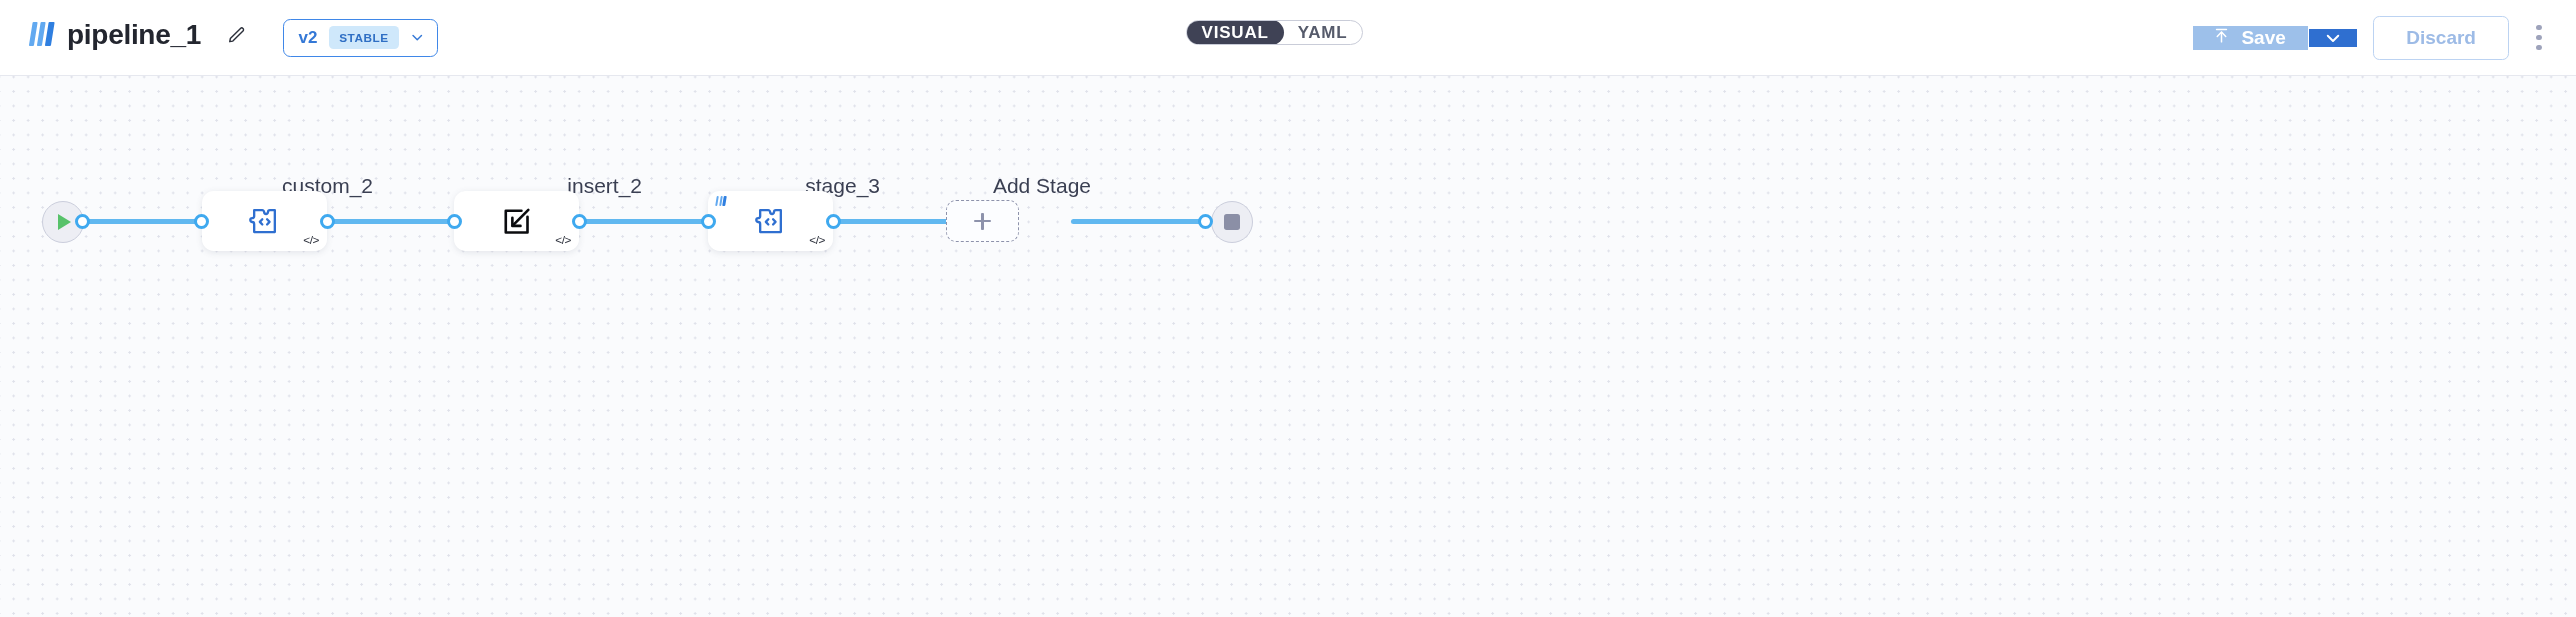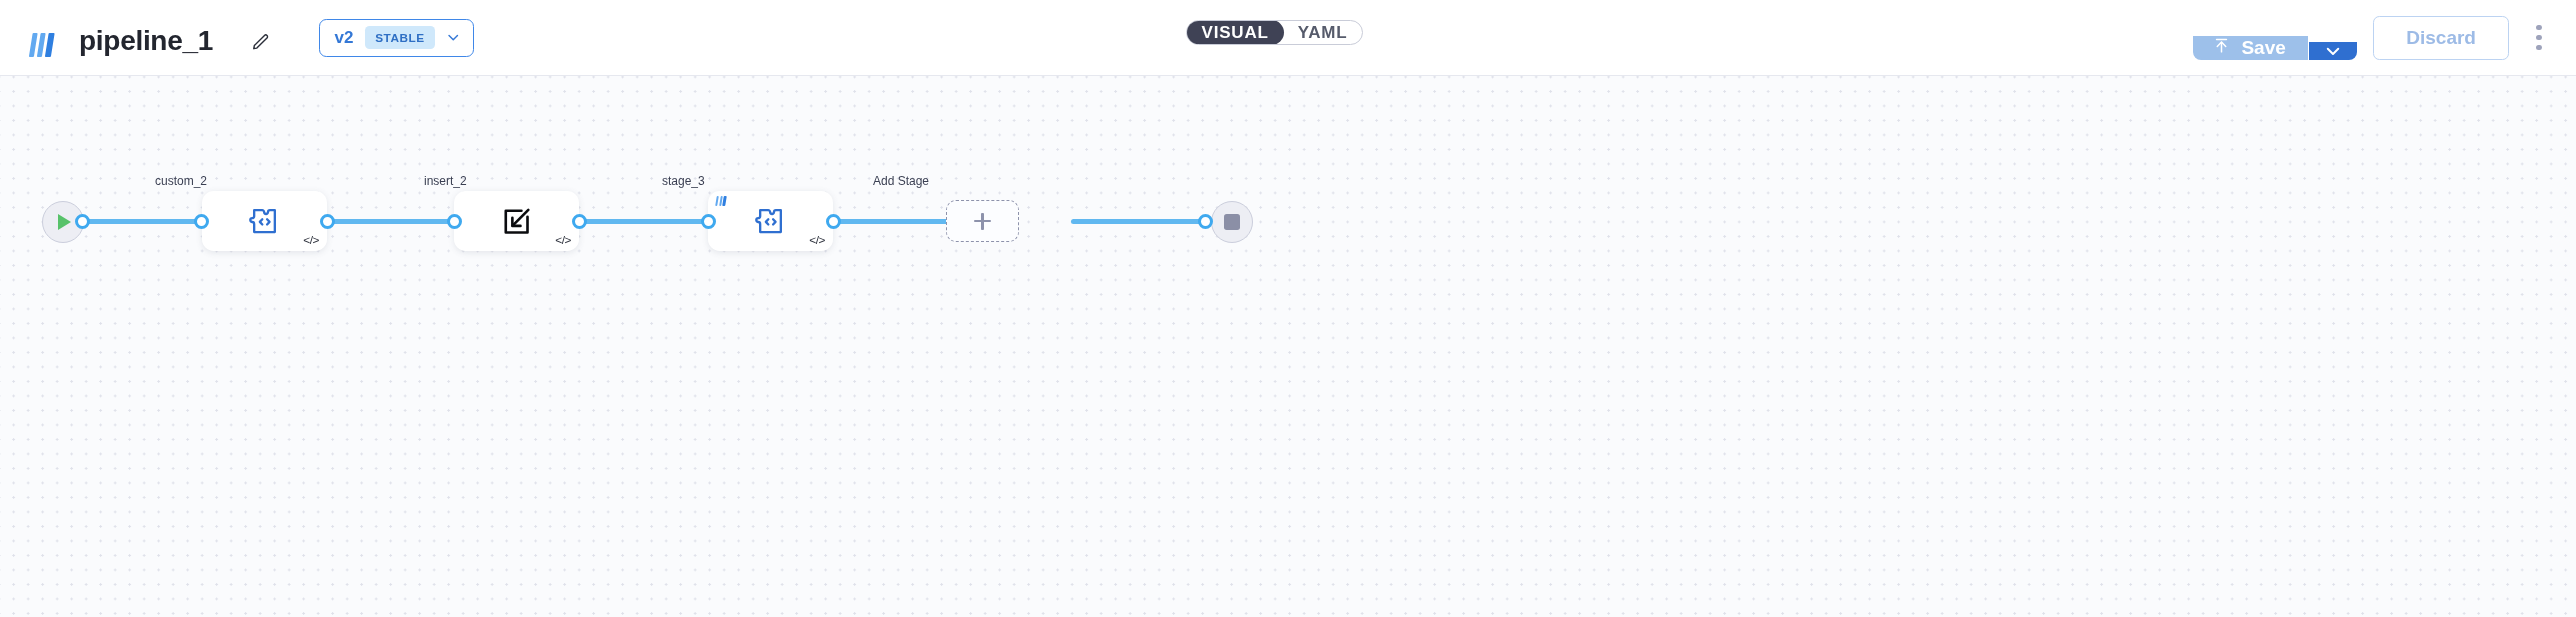--- a/index.html
+++ b/index.html
@@ -28,22 +28,22 @@
     min-height: 76px;
     background: #ffffff;
     border-bottom: 0.9px solid #e6e8ef;
     display: flex;
     align-items: center;
     padding: 0 23.6px 0 31px;
   }
 
   .topbar-left {
     display: flex;
-    align-items: flex-end;
-    gap: 12px;
+    align-items: flex-start;
+    gap: 0;
   }
 
   
   .logo {
     display: inline-flex;
     align-items: flex-end;
     gap: 2.7px;
     height: 27px;
     margin-right: 14.5px;
     transform: skewX(-9deg);
@@ -143,21 +143,21 @@
   
   .topbar-right {
     margin-left: auto;
     display: flex;
     align-items: center;
     gap: 16.3px;
   }
 
   .save-group {
     display: flex;
-    align-items: flex-end;
+    align-items: center;
     height: 44px;
     border-radius: 8px;
     overflow: hidden;
   }
   .save-btn {
     background: #9dc0ea;
     color: #ffffff;
     font-size: 19px;
     font-weight: bold;
     display: flex;
@@ -308,22 +308,22 @@
     width: 2.3px; height: 10px;
     background: #62a9f0;
     border-radius: 0.9px;
   }
   .node .bars-badge i.b3 { background: #2f7fe0; }
 
   .node-label {
     position: absolute;
     top: 98px;
     width: 218px;
-    text-align: left;
-    font-size: 12px;
+    text-align: right;
+    font-size: 21px;
     color: #3a3f52;
     white-space: nowrap;
   }
 
   
   .add-node {
     position: absolute;
     width: 73px;
     height: 42px;
     border: 1.8px dashed #8d92ab;

